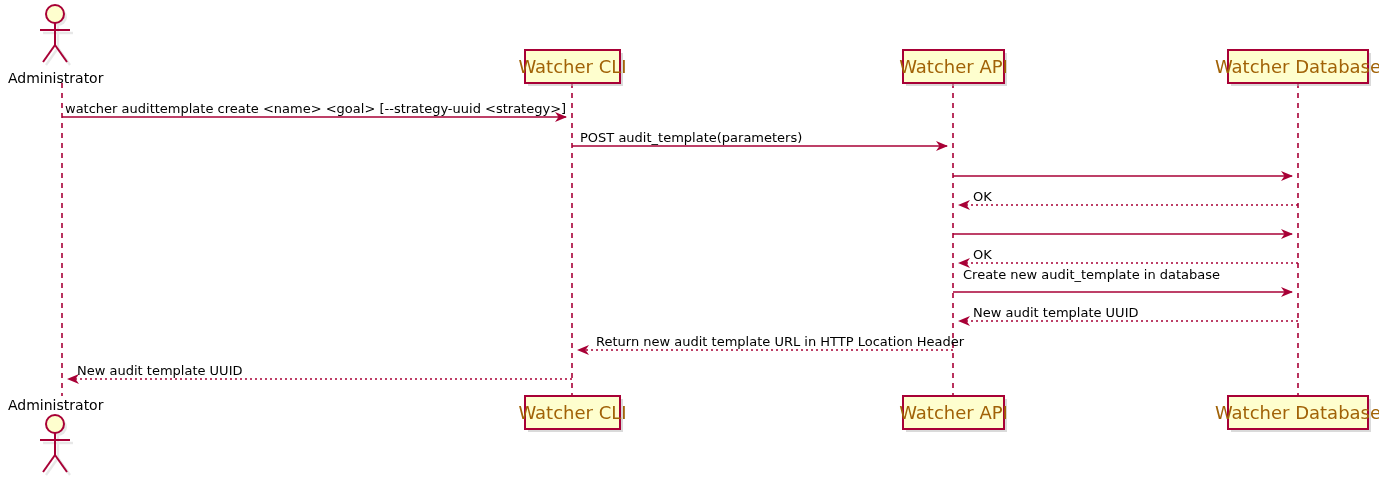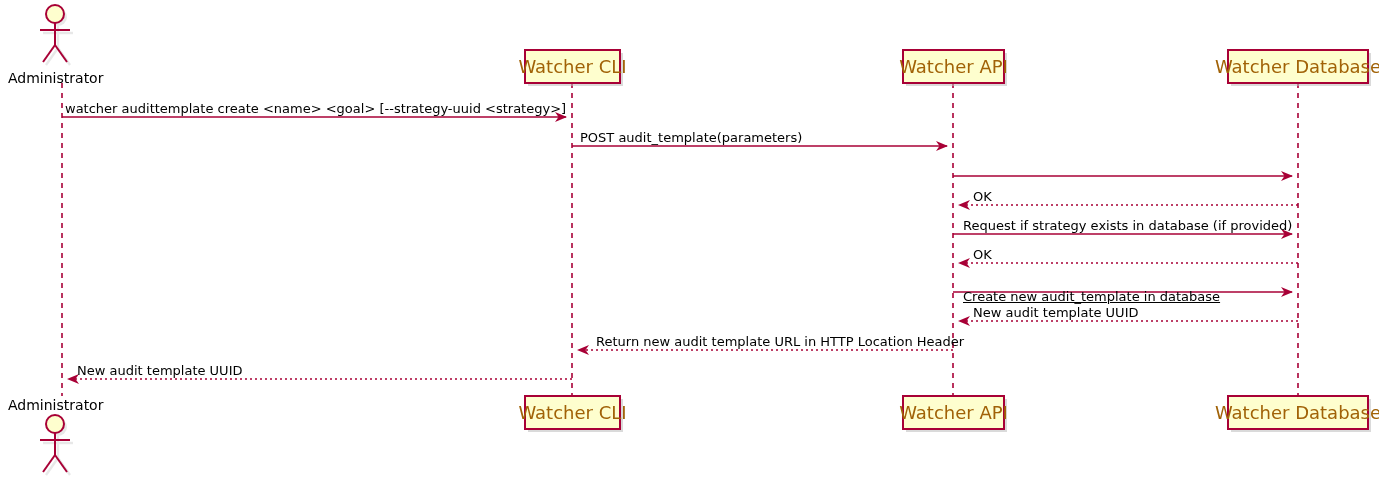--- a/index.html
+++ b/index.html
@@ -162,25 +162,24 @@
 
   <div class="participant-label" style="left:1228px; top:396px; width:140px; height:33px; display:flex; align-items:center; justify-content:center;">Watcher Database</div>
 
   <div class="msg-text" style="left:580px; top:131px;">POST audit_template(parameters)</div>
 
   <div class="msg-text" style="left:65px; top:102px;">watcher audittemplate create &lt;name&gt; &lt;goal&gt; [--strategy-uuid &lt;strategy&gt;]</div>
 
 
   <div class="msg-text" style="left:973px; top:190px;">OK</div>
 
-  <div class="msg-text" style="left:963px; top:219px;">Request if strategy exists in database (if provided)</div>
 
   <div class="msg-text" style="left:973px; top:248px;">OK</div>
 
-  <div class="msg-text" style="left:963px; top:290px;text-decoration:underline;">Create new audit_template in database</div>
+  <div class="msg-text" style="left:963px; top:268px;">Create new audit_template in database</div>
 
   <div class="msg-text" style="left:973px; top:306px;">New audit template UUID</div>
 
   <div class="msg-text" style="left:596px; top:335px;">Return new audit template URL in HTTP Location Header</div>
 
   <div class="msg-text" style="left:77px; top:364px;">New audit template UUID</div>
 
 </div>
 
 </body></html>

